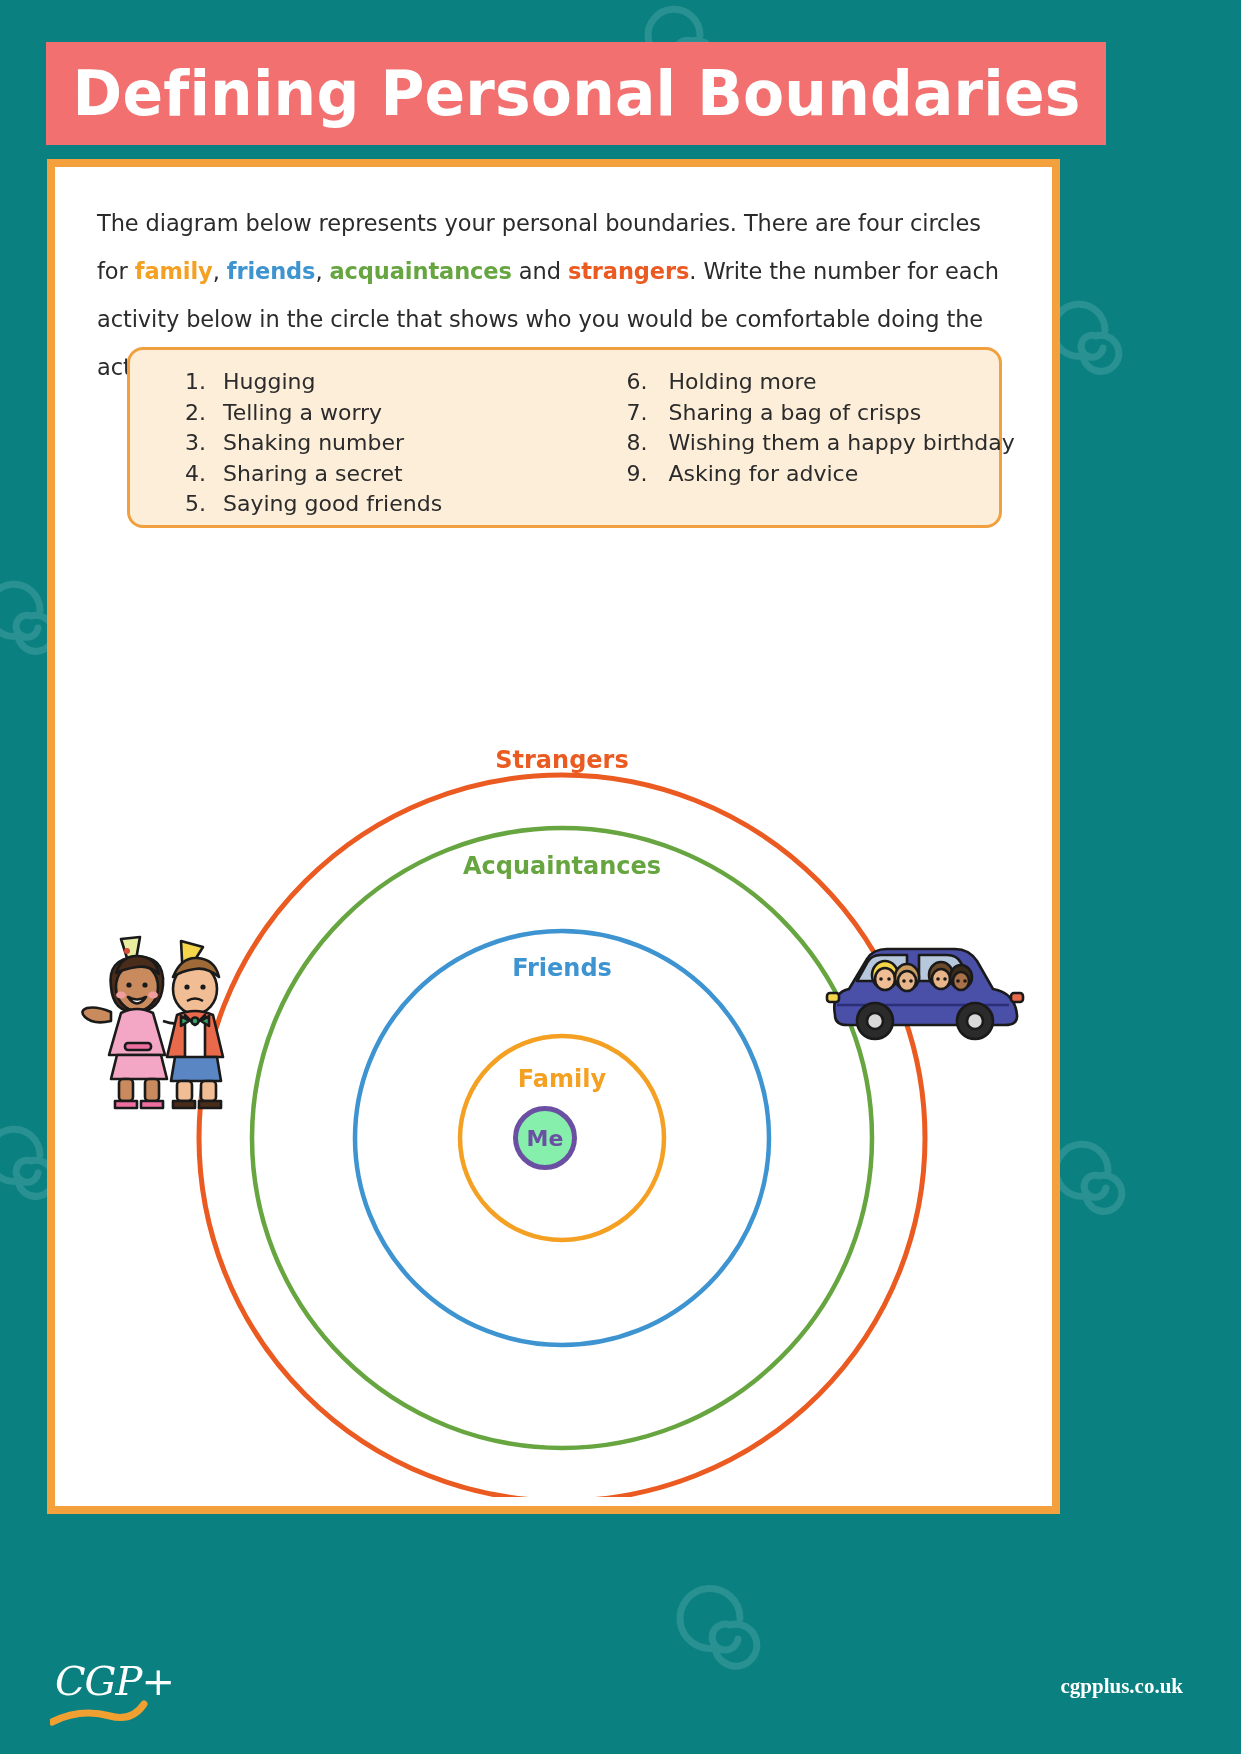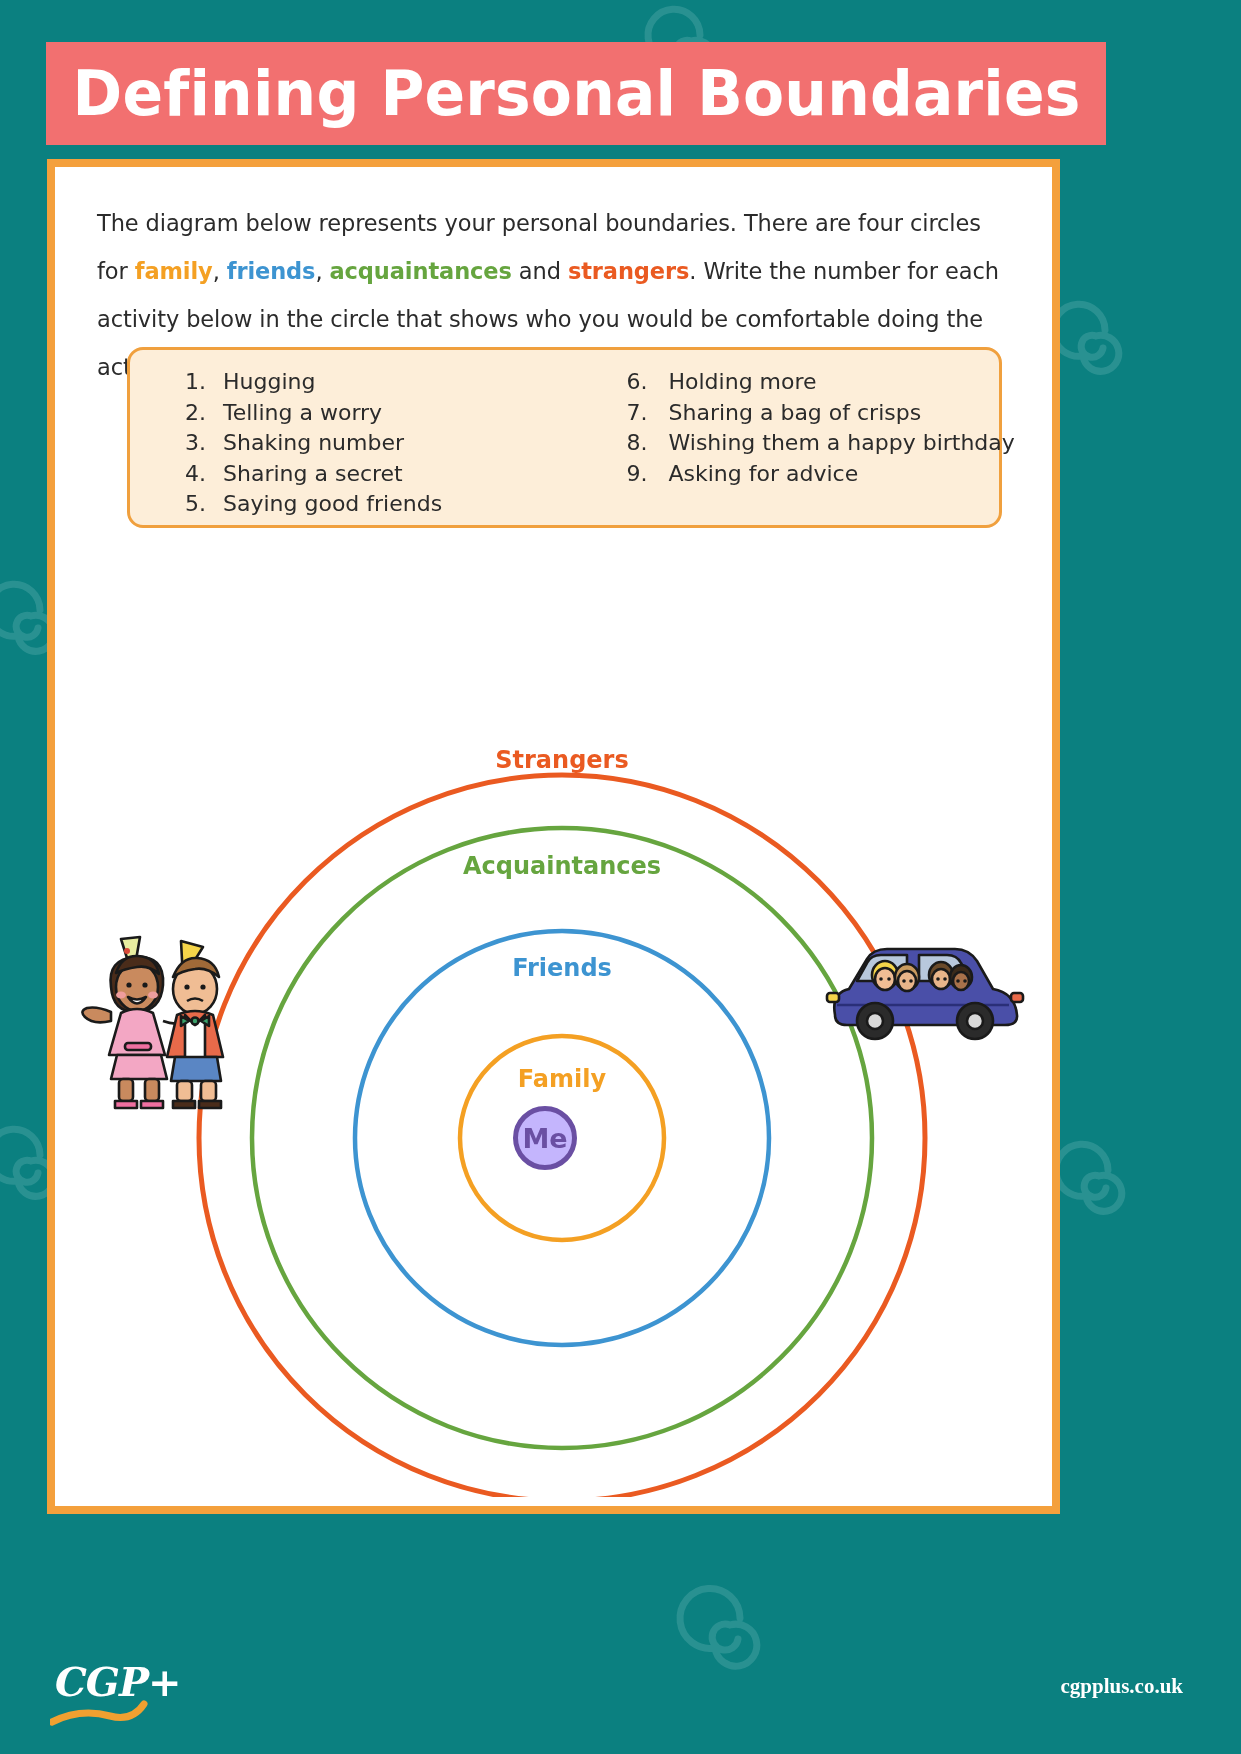--- a/index.html
+++ b/index.html
@@ -131,29 +131,29 @@
   .lbl-friends   { color: #3d94d1; font-size: 24px; left: 507px; top: 407px; }
   .lbl-family    { color: #f4a023; font-size: 24px; left: 507px; top: 518px; }
 
   .me-circle {
     position: absolute;
     left: 458px;
     top: 559px;
     width: 64px;
     height: 64px;
     border-radius: 50%;
-    background: #c4b5fd;
+    background: #86efac;
     border: 5px solid #6a4fa3;
     display: flex;
     align-items: center;
     justify-content: center;
     color: #6a4fa3;
     font-family: "DejaVu Sans", sans-serif;
     font-weight: bold;
-    font-size: 27px;
+    font-size: 22px;
   }
 
   
   .illus { position: absolute; }
   .illus-party   { left: 22px;  top: 378px; }
   .illus-car     { left: 768px; top: 382px; }
 
   
   .footer {
     position: absolute;
@@ -163,21 +163,21 @@
     height: 122px;
     z-index: 3;
   }
   .cgp-logo {
     position: absolute;
     left: 55px;
     top: 26px;
     color: #ffffff;
     font-family: "DejaVu Serif", serif;
     font-style: italic;
-    font-weight: bold;
+    font-weight: normal;
     font-size: 40px;
     letter-spacing: -1px;
   }
   .cgp-swoosh { position: absolute; left: 50px; top: 66px; }
   .footer-url {
     position: absolute;
     right: 58px;
     top: 42px;
     color: #ffffff;
     font-family: Liberation Serif, serif;

